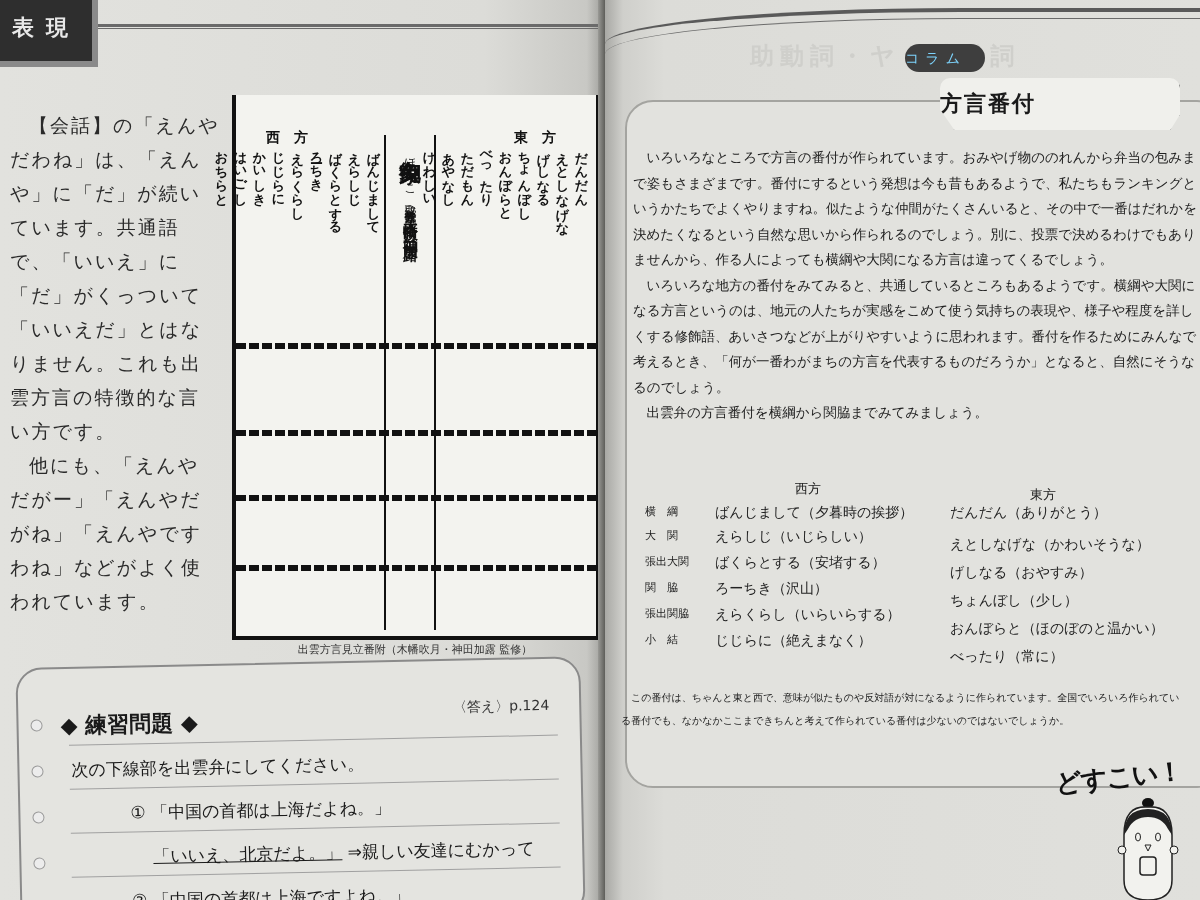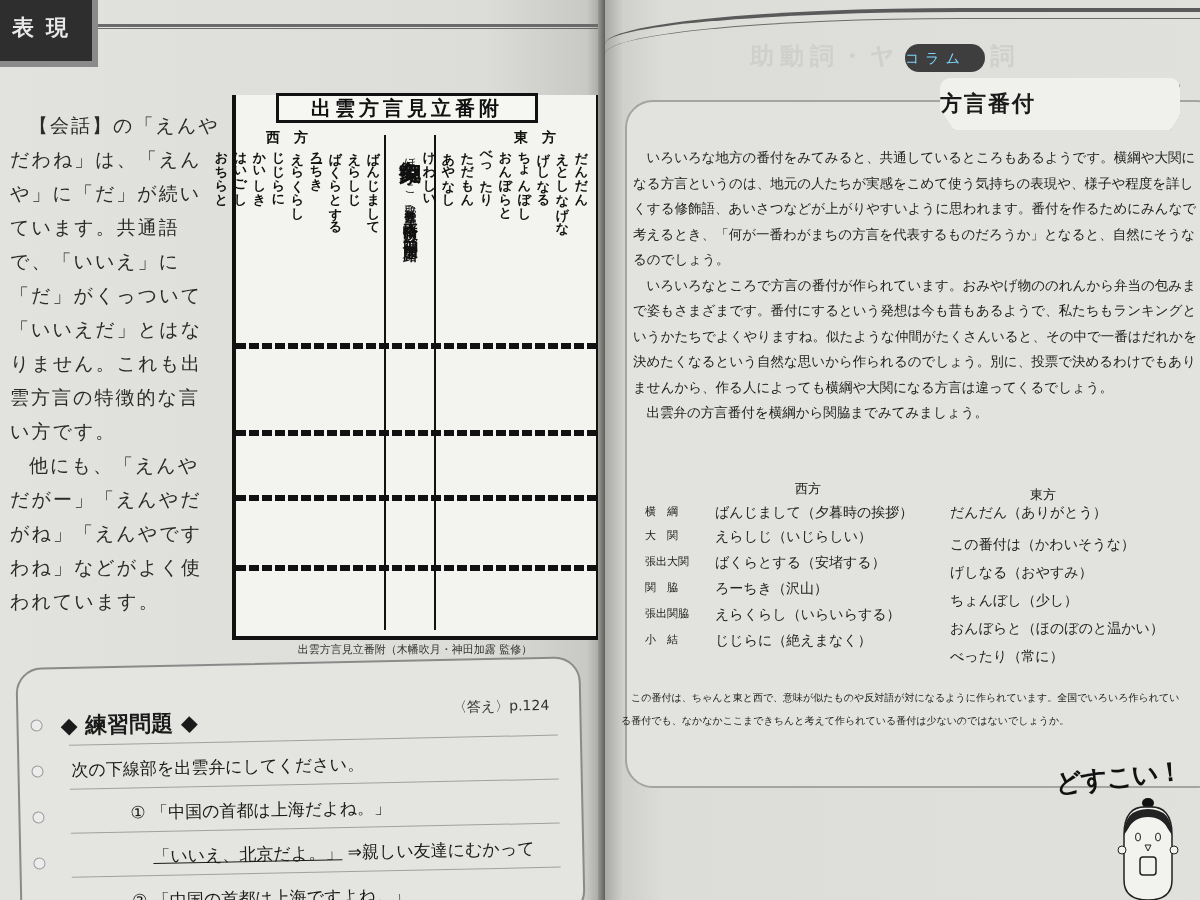--- a/index.html
+++ b/index.html
@@ -133,21 +133,20 @@
 <div class="page page-left">
   <div class="section-tab">表現</div>
   <div class="header-rule-left"></div>
 
   <div class="body-left">
     <p>【会話】の「えんやだわね」は、「えんや」に「だ」が続いています。共通語で、「いいえ」に「だ」がくっついて「いいえだ」とはなりません。これも出雲方言の特徴的な言い方です。</p>
     <p>他にも、「えんやだがー」「えんやだがね」「えんやですわね」などがよく使われています。</p>
   </div>
 
   <div class="banzuke">
-    <div class="banzuke-title-box">出雲方言見立番附</div>
     <div class="banzuke-side-label" style="left:30px;">西　方</div>
     <div class="banzuke-side-label" style="right:40px;margin-left:27px;">東　方</div>
 
     <div class="banzuke-col west">
       <span class="bz-item">ばんじまして</span>
       <span class="bz-item">えらしじ</span>
       <span class="bz-item">ばくらとする</span>
       <span class="bz-item">ろーちき</span>
       <span class="bz-item">えらくらし</span>
       <span class="bz-item">じじらに</span>
@@ -221,38 +220,38 @@
 <div class="page page-right">
   <div class="header-rule-right"></div>
   <div class="header-rule-right2"></div>
   <div class="ghost-title">助動詞・ヤ・助動詞</div>
 
   <div class="column-box"></div>
   <div class="column-badge">コラム</div>
   <div class="column-title-box">方言番付</div>
 
   <div class="column-body">
+    <p>いろいろなところで方言の番付が作られています。おみやげ物ののれんから弁当の包みまで姿もさまざまです。番付にするという発想は今も昔もあるようで、私たちもランキングというかたちでよくやりますね。似たような仲間がたくさんいると、その中で一番はだれかを決めたくなるという自然な思いから作られるのでしょう。別に、投票で決めるわけでもありませんから、作る人によっても横綱や大関になる方言は違ってくるでしょう。</p>
     <p>いろいろな地方の番付をみてみると、共通しているところもあるようです。横綱や大関になる方言というのは、地元の人たちが実感をこめて使う気持ちの表現や、様子や程度を詳しくする修飾語、あいさつなどが上がりやすいように思われます。番付を作るためにみんなで考えるとき、「何が一番わがまちの方言を代表するものだろうか」となると、自然にそうなるのでしょう。</p>
-    <p>いろいろなところで方言の番付が作られています。おみやげ物ののれんから弁当の包みまで姿もさまざまです。番付にするという発想は今も昔もあるようで、私たちもランキングというかたちでよくやりますね。似たような仲間がたくさんいると、その中で一番はだれかを決めたくなるという自然な思いから作られるのでしょう。別に、投票で決めるわけでもありませんから、作る人によっても横綱や大関になる方言は違ってくるでしょう。</p>
     <p>出雲弁の方言番付を横綱から関脇までみてみましょう。</p>
   </div>
 
   <div class="rank-table">
     <div class="rank-head" style="left:150px;">西方</div>
     <div class="rank-head" style="left:385px; top:6px;">東方</div>
 
     <div class="rank-row" style="top:24px;">
       <span class="rank-label">横　綱</span>
       <span class="rank-west">ばんじまして（夕暮時の挨拶）</span>
       <span class="rank-east">だんだん（ありがとう）</span>
     </div>
     <div class="rank-row" style="top:48px;">
       <span class="rank-label">大　関</span>
       <span class="rank-west">えらしじ（いじらしい）</span>
-      <span class="rank-east" style="top:8px;">この番付は（かわいそうな）</span>
+      <span class="rank-east" style="top:8px;">えとしなげな（かわいそうな）</span>
     </div>
     <div class="rank-row" style="top:74px;">
       <span class="rank-label">張出大関</span>
       <span class="rank-west">ばくらとする（安堵する）</span>
       <span class="rank-east" style="top:10px;">げしなる（おやすみ）</span>
     </div>
     <div class="rank-row" style="top:100px;">
       <span class="rank-label">関　脇</span>
       <span class="rank-west">ろーちき（沢山）</span>
       <span class="rank-east" style="top:12px;">ちょんぼし（少し）</span>

